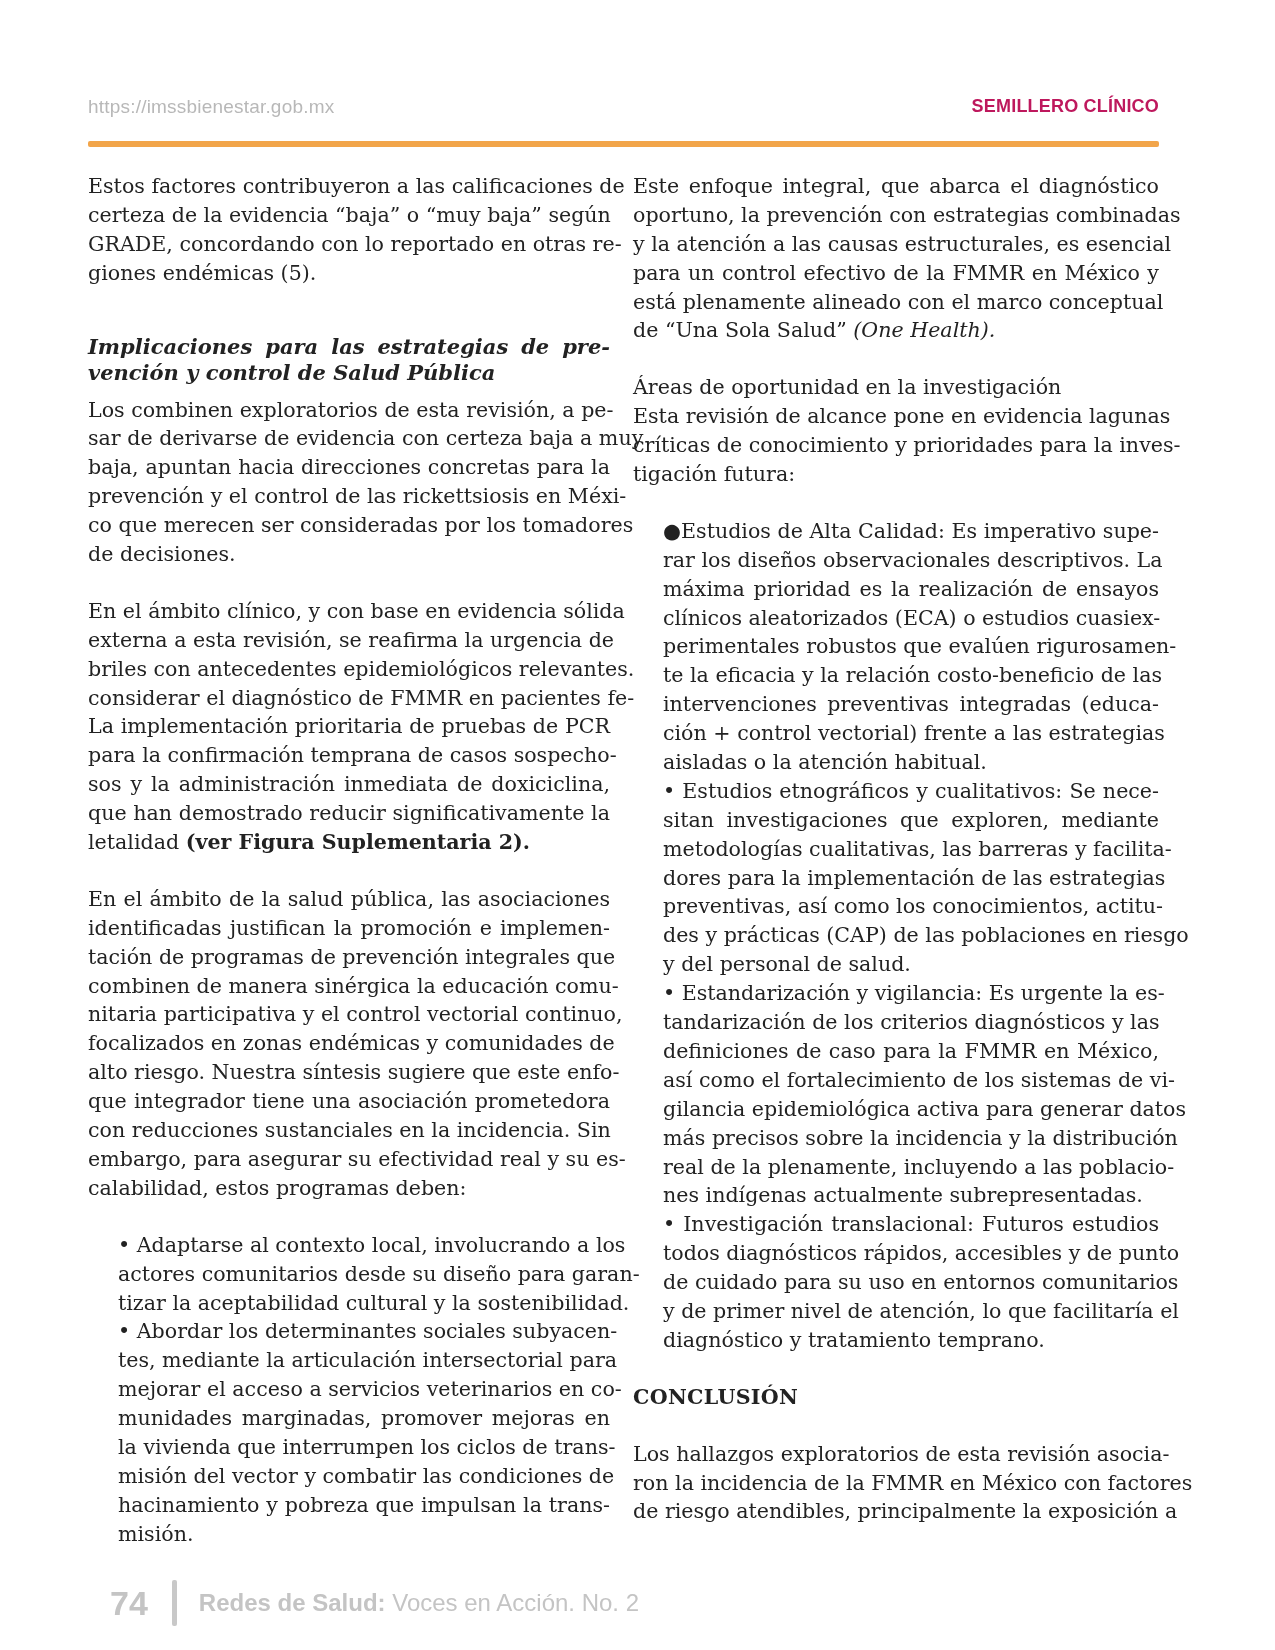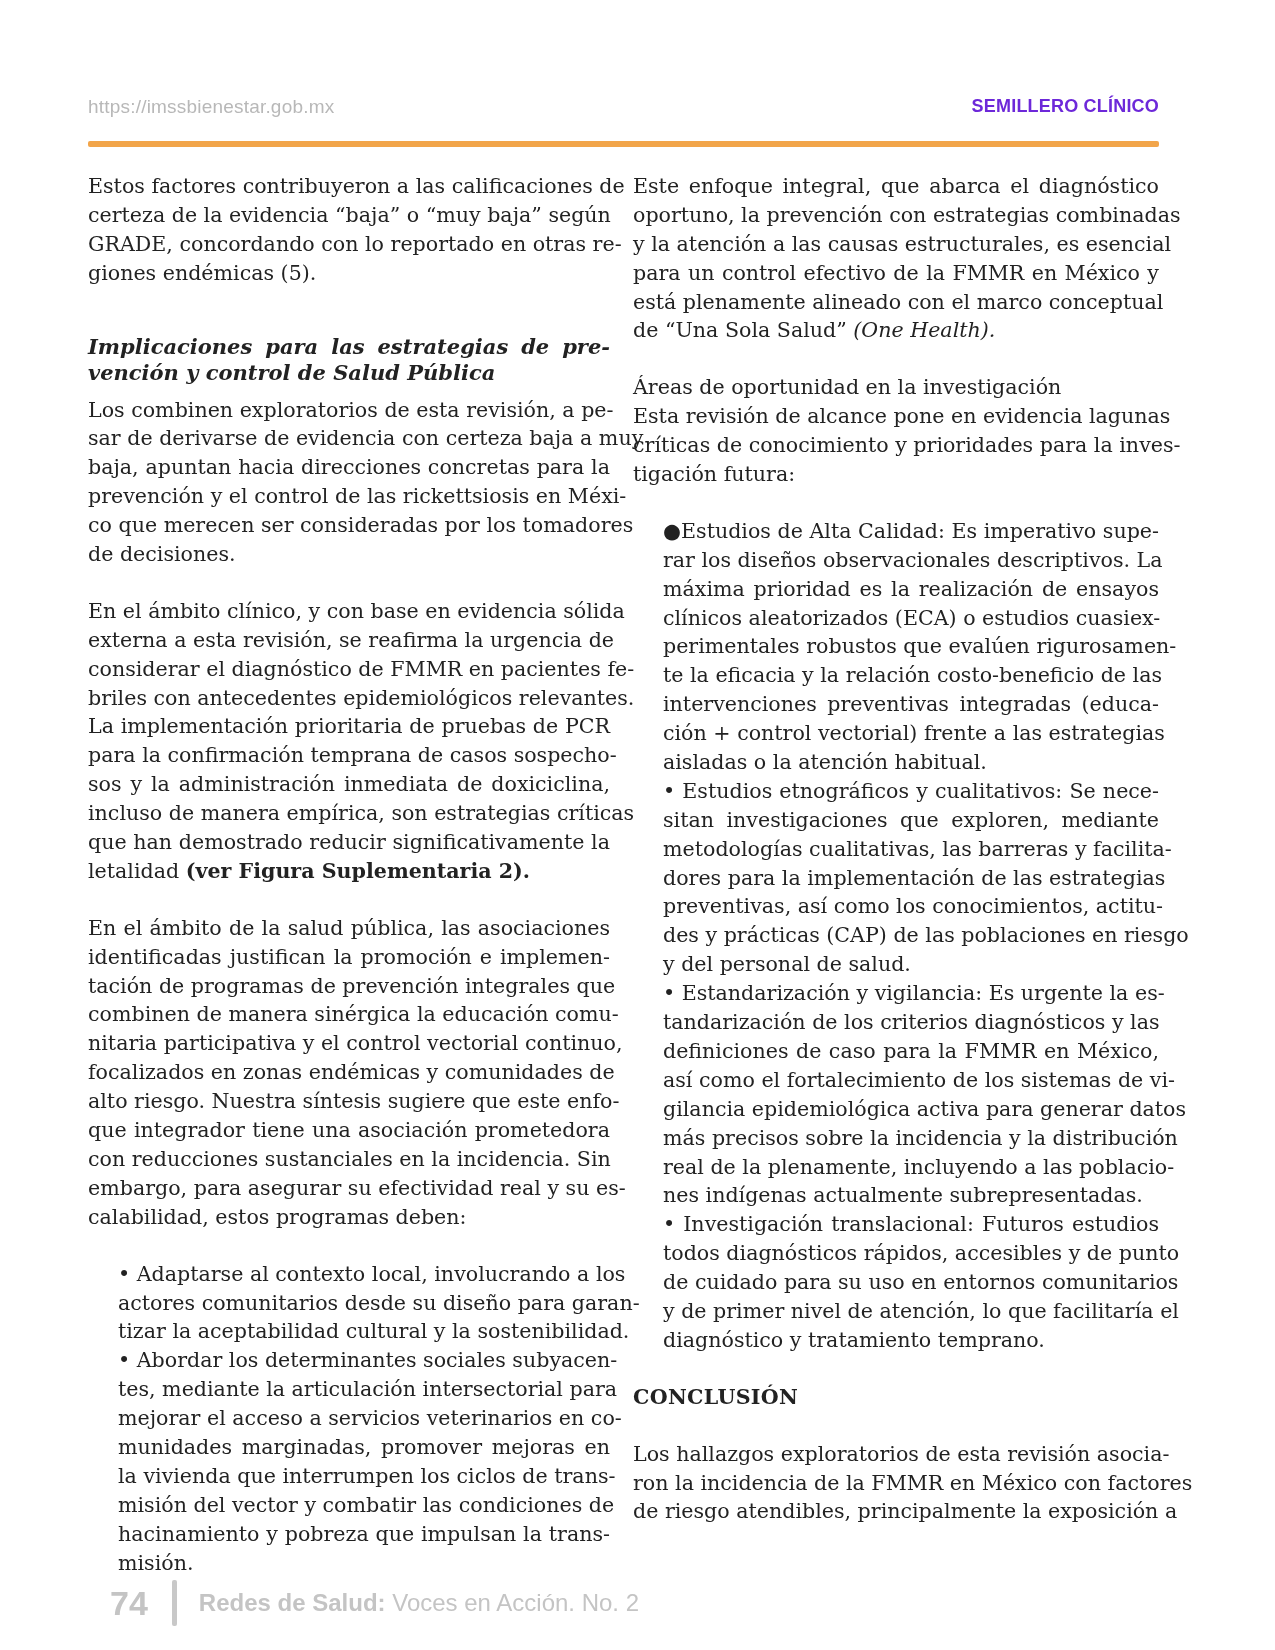--- a/index.html
+++ b/index.html
@@ -1,21 +1,21 @@
 <!DOCTYPE html>
 <html><head>
 <meta charset="utf-8">
 <style>
   html, body { margin: 0; padding: 0; background: #ffffff; }
   body { width: 1275px; height: 1650px; position: relative; overflow: hidden;
          font-family: "DejaVu Serif", "Liberation Serif", serif; color: #222; }
   .header-url { position: absolute; left: 88px; top: 96px; font-family: "Liberation Sans", sans-serif;
                 font-size: 19px; color: #b8b8b8; letter-spacing: 0.2px; }
   .header-section { position: absolute; right: 116px; top: 96px; font-family: "Liberation Sans", sans-serif;
-                    font-weight: bold; font-size: 18px; color: #6d28d9; letter-spacing: 0.2px; }
+                    font-weight: bold; font-size: 18px; color: #be185d; letter-spacing: 0.2px; }
   .header-rule { position: absolute; left: 88px; top: 141px; width: 1071px; height: 6px;
                  background: #f2a54a; border-radius: 2px; }
   .col { position: absolute; top: 172px; font-size: 20.6px; line-height: 28.9px; }
   .col-left { left: 88px; width: 522px; }
   .col-right { left: 633px; width: 526px; }
   .line { display: block; text-align: justify; text-align-last: justify; white-space: nowrap; height: 28.9px; }
   .line.last { text-align-last: left; }
   .para { margin: 0; }
   .gap-s { height: 10px; }
   .gap-m { height: 28px; }
@@ -60,26 +60,25 @@
       <span class="line">baja, apuntan hacia direcciones concretas para la</span>
       <span class="line">prevención y el control de las rickettsiosis en Méxi-</span>
       <span class="line">co que merecen ser consideradas por los tomadores</span>
       <span class="line last">de decisiones.</span>
     </div>
   <div class="gap-m"></div>
   <div class="para">
     <div>
         <span class="line">En el ámbito clínico, y con base en evidencia sólida</span>
         <span class="line">externa a esta revisión, se reafirma la urgencia de</span>
+        <span class="line">briles con antecedentes epidemiológicos relevantes.</span>
         <span class="line">considerar el diagnóstico de FMMR en pacientes fe-</span>
-        <span class="line">briles con antecedentes epidemiológicos relevantes.</span>
         <span class="line">La implementación prioritaria de pruebas de PCR</span>
         <span class="line">para la confirmación temprana de casos sospecho-</span>
         <span class="line">sos y la administración inmediata de doxiciclina,</span>
-        <span class="line">incluso de manera empírica, son estrategias críticas</span>
         <span class="line">que han demostrado reducir significativamente la</span>
       </div>
     <span class="line last"><span>letalidad </span><span class="bold">(ver Figura Suplementaria 2).</span></span>
   </div>
   <div class="gap-m"></div>
   <div class="para">
       <span class="line">En el ámbito de la salud pública, las asociaciones</span>
       <span class="line">identificadas justifican la promoción e implemen-</span>
       <span class="line">tación de programas de prevención integrales que</span>
       <span class="line">combinen de manera sinérgica la educación comu-</span>

